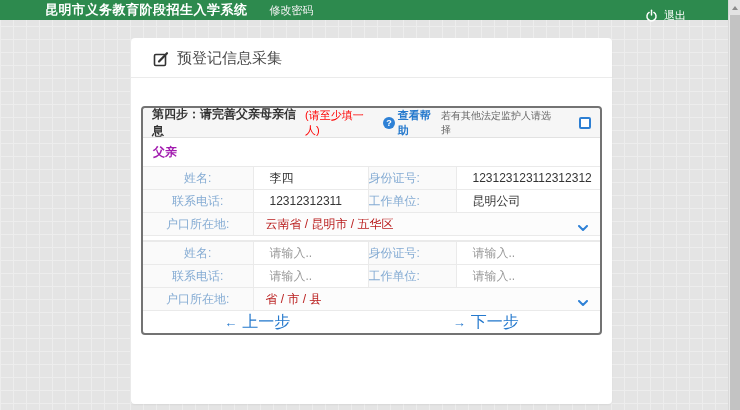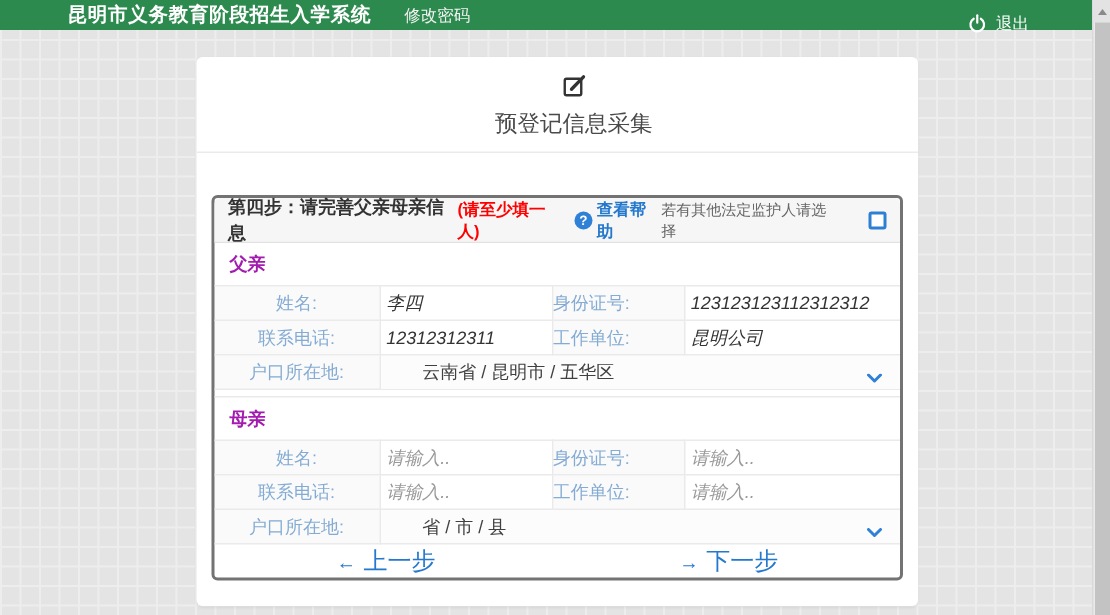--- a/index.html
+++ b/index.html
@@ -29,51 +29,51 @@
   .scrollbar { position: absolute; right: 0; top: 0; width: 12px; height: 410px; background: #eaeaea; border-left: 1px solid #d9d9d9; }
   .scroll-btn { position: absolute; top: 0; left: 0; width: 11px; height: 15px; background: #e3e3e3; display: flex; align-items: center; justify-content: center; }
   .scroll-up-tri { width: 0; height: 0; border-left: 3px solid transparent; border-right: 3px solid transparent; border-bottom: 4px solid #8a8a8a; }
   .scroll-thumb { position: absolute; top: 15px; left: 1px; width: 10px; height: 395px; background: #c3c3c3; }
 
   
   .card {
     position: absolute; left: 131px; top: 38px; width: 481px; height: 366px;
     background: #fff; border-radius: 4px; box-shadow: 0 1px 2px rgba(0,0,0,.06);
   }
-  .card-header { padding: 11px 0 9px 22px; border-bottom: 1px solid #ebebeb; display: flex; align-items: center; gap: 8px; flex-direction: column; }
+  .card-header { padding: 11px 0 9px 22px; border-bottom: 1px solid #ebebeb; display: flex; align-items: center; gap: 8px; }
   .card-title { font-size: 15px; color: #4a4a4a; }
 
   
   .formbox { margin: 28px 10px 0 10px; border: 2px solid #737373; border-radius: 4px; background: #fff; }
   .step-header {
     background: #f6f6f6; border-bottom: 1px solid #e2e2e2; border-radius: 4px 4px 0 0;
     height: 30px; display: flex; align-items: center; padding: 0 9px;
   }
   .step-title { font-size: 12px; font-weight: 700; color: #333; }
-  .step-hint { font-size: 11px; font-weight: 700; color: #fe0000; }
+  .step-hint { font-size: 11px; font-weight: 400; color: #fe0000; }
   .help-link { display: flex; align-items: center; gap: 3px; margin-left: 6px; cursor: pointer; }
   .help-badge { width: 12px; height: 12px; border-radius: 50%; background: #2e81d6; color: #fff; font-size: 9px; font-weight: 700; display: flex; align-items: center; justify-content: center; }
   .help-text { font-size: 11px; color: #2579cd; font-weight: 700; }
   .guardian { margin-left: auto; display: flex; align-items: center; gap: 21px; }
   .guardian-label { font-size: 10px; color: #666; }
   .guardian-box { width: 12px; height: 12px; border: 2px solid #2d7fd3; border-radius: 2px; background: #fff; cursor: pointer; }
 
   .section-title { font-size: 12px; font-weight: 700; color: #a21caf; padding: 6px 10px 5px 10px; }
   .section-gap { height: 4px; }
   .mother-section { border-top: 1px solid #eaeaea; }
 
   table.fields { width: 100%; border-collapse: collapse; table-layout: fixed; }
   table.fields td { border: 1px solid #eaeaea; height: 23px; font-size: 12px; overflow: hidden; white-space: nowrap; }
   table.fields td:first-child { border-left: none; }
   table.fields td:last-child { border-right: none; }
   td.lbl { width: 110px; text-align: center; color: #84abd3; background: #fafafa; }
   td.lbl2 { width: 88px; color: #84abd3; background: #fafafa; }
-  td.val { padding-left: 4px; color: #333; background: #fff; cursor: text; font-style: italic; }
+  td.val { padding-left: 16px; color: #333; background: #fff; cursor: text; }
   td.val.ph { color: #9a9a9a; }
-  td.resi { padding-left: 28px; color: #404040; background: #fcfcfc; position: relative; cursor: pointer; }
+  td.resi { padding-left: 12px; color: #b91c1c; background: #fcfcfc; position: relative; cursor: pointer; }
   .chevron { position: absolute; right: 12px; top: 8px; }
 
   .warning-row { text-align: center; font-size: 11px; font-weight: 700; color: #fe0000; padding: 5px 0 4px 0; border-bottom: 1px solid #eaeaea; }
   .nav-row { display: flex; height: 22px; align-items: center; }
   .nav-half { width: 50%; display: flex; align-items: center; justify-content: center; gap: 5px; cursor: pointer; }
   .nav-arrow { color: #2478ce; font-size: 13px; font-weight: 700; line-height: 1; }
   .nav-label { color: #2579cd; font-size: 16px; }
 </style>
 </head>
 <body>
@@ -153,21 +153,20 @@
             </span>
           </td>
         </tr>
       </tbody>
         </table>
     </div>
 
     <div class="section-gap"></div>
 
     <div class="mother-section">
-      <div class="section-title">母亲</div>
       <table class="fields">
         <tbody>
             <tr>
           <td class="lbl">姓名:</td>
           <td class="val ph" style="width:115px;">请输入..</td>
           <td class="lbl2">身份证号:</td>
           <td class="val ph">请输入..</td>
         </tr>
         <tr>
           <td class="lbl">联系电话:</td>

